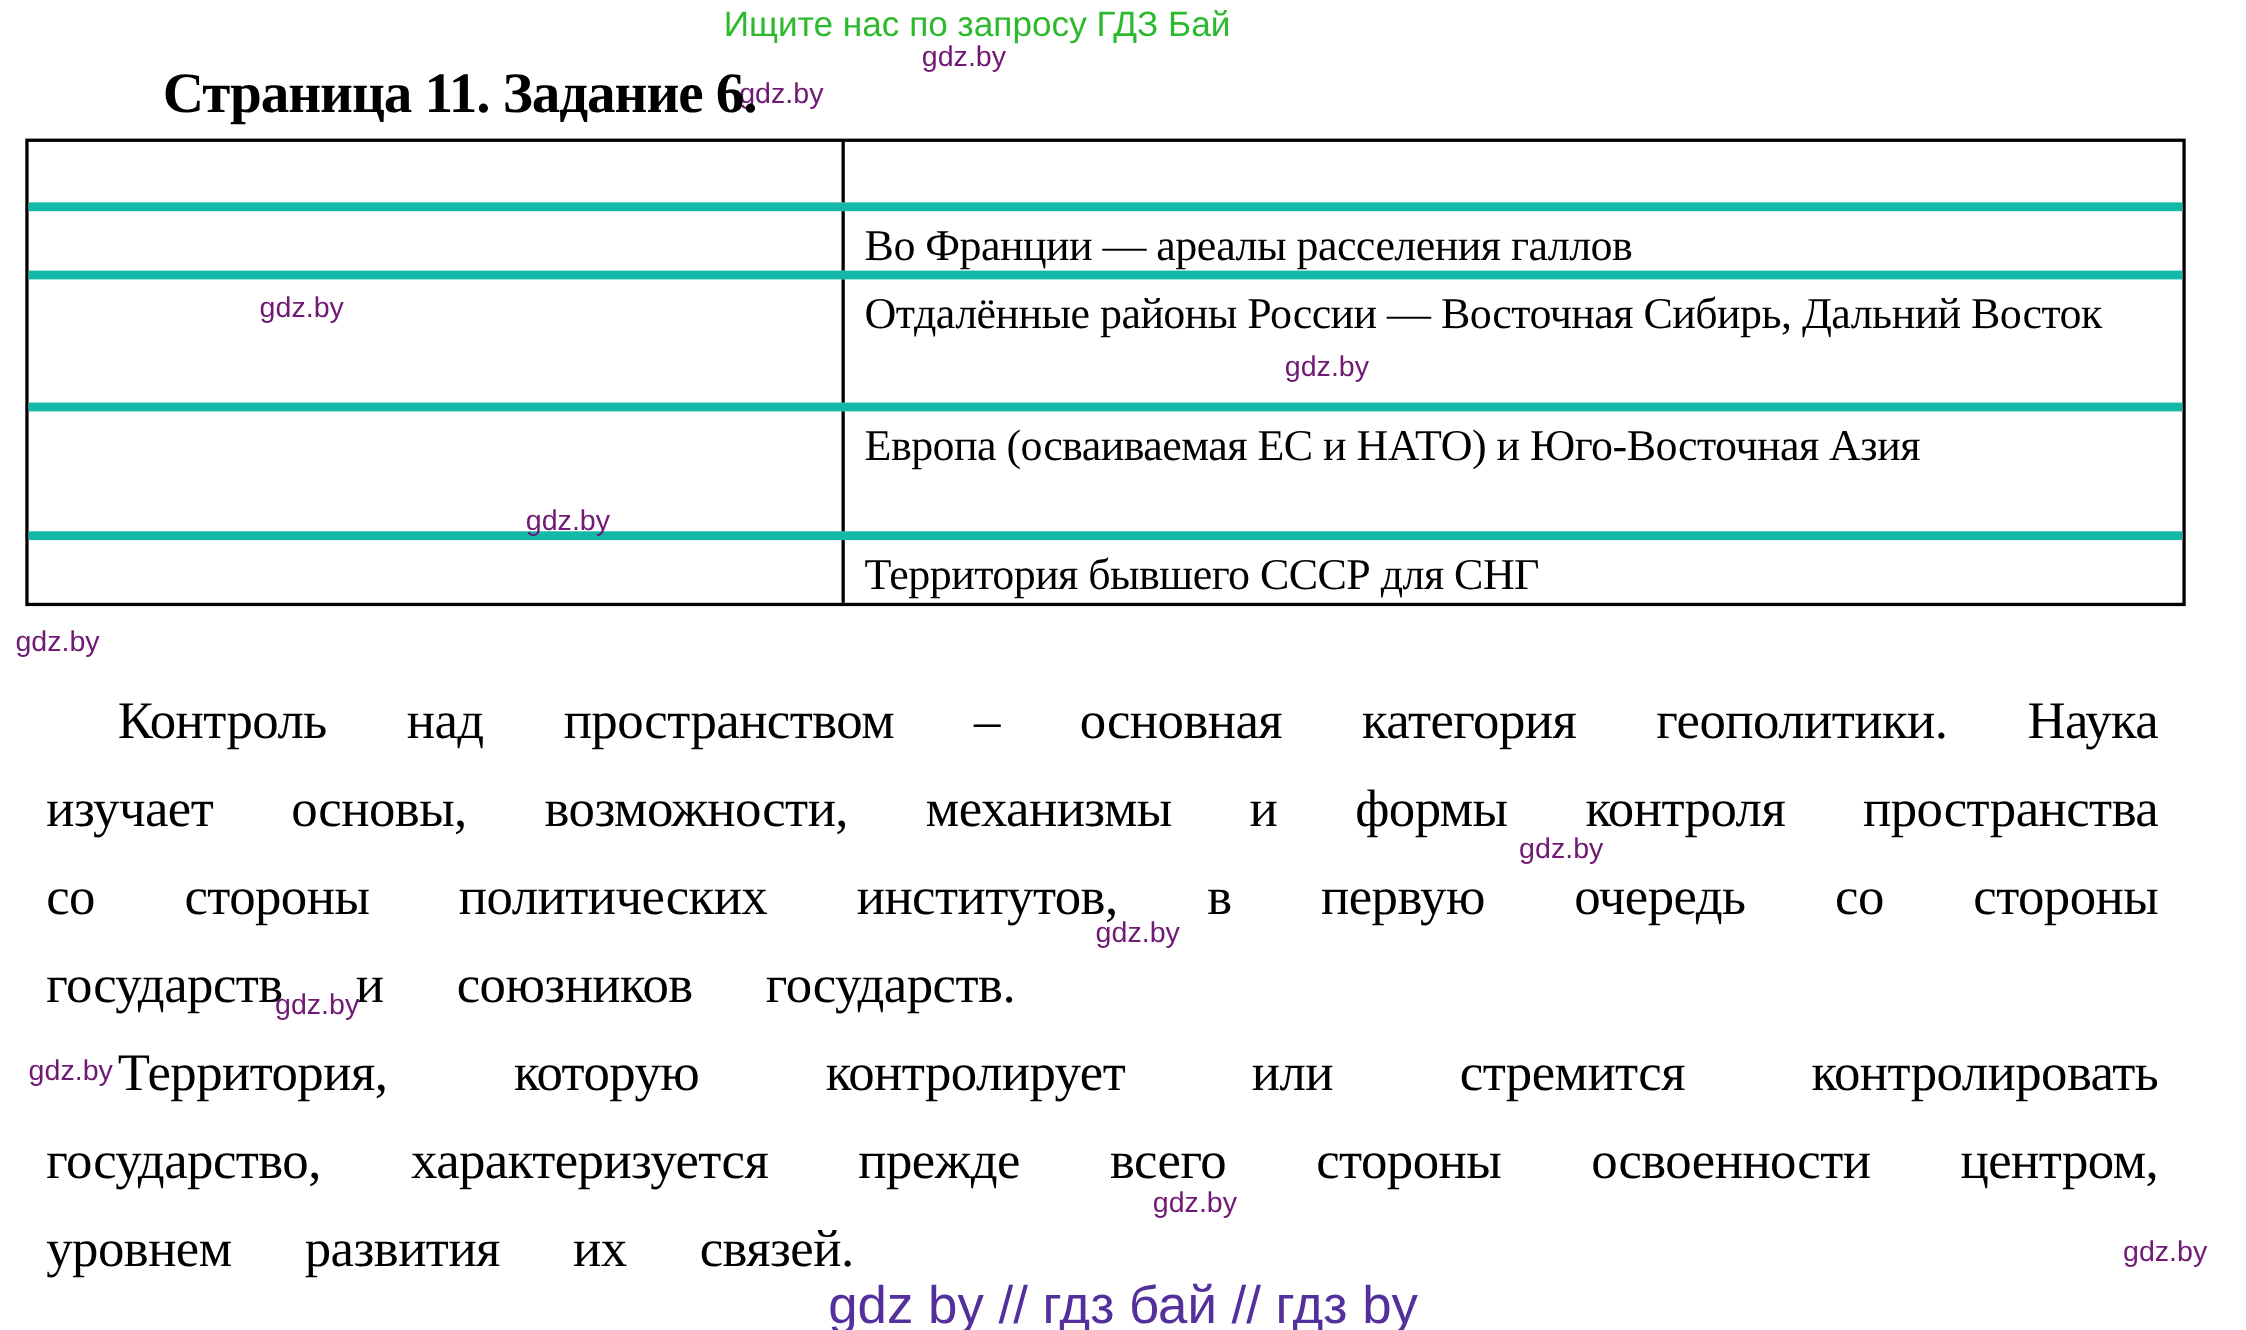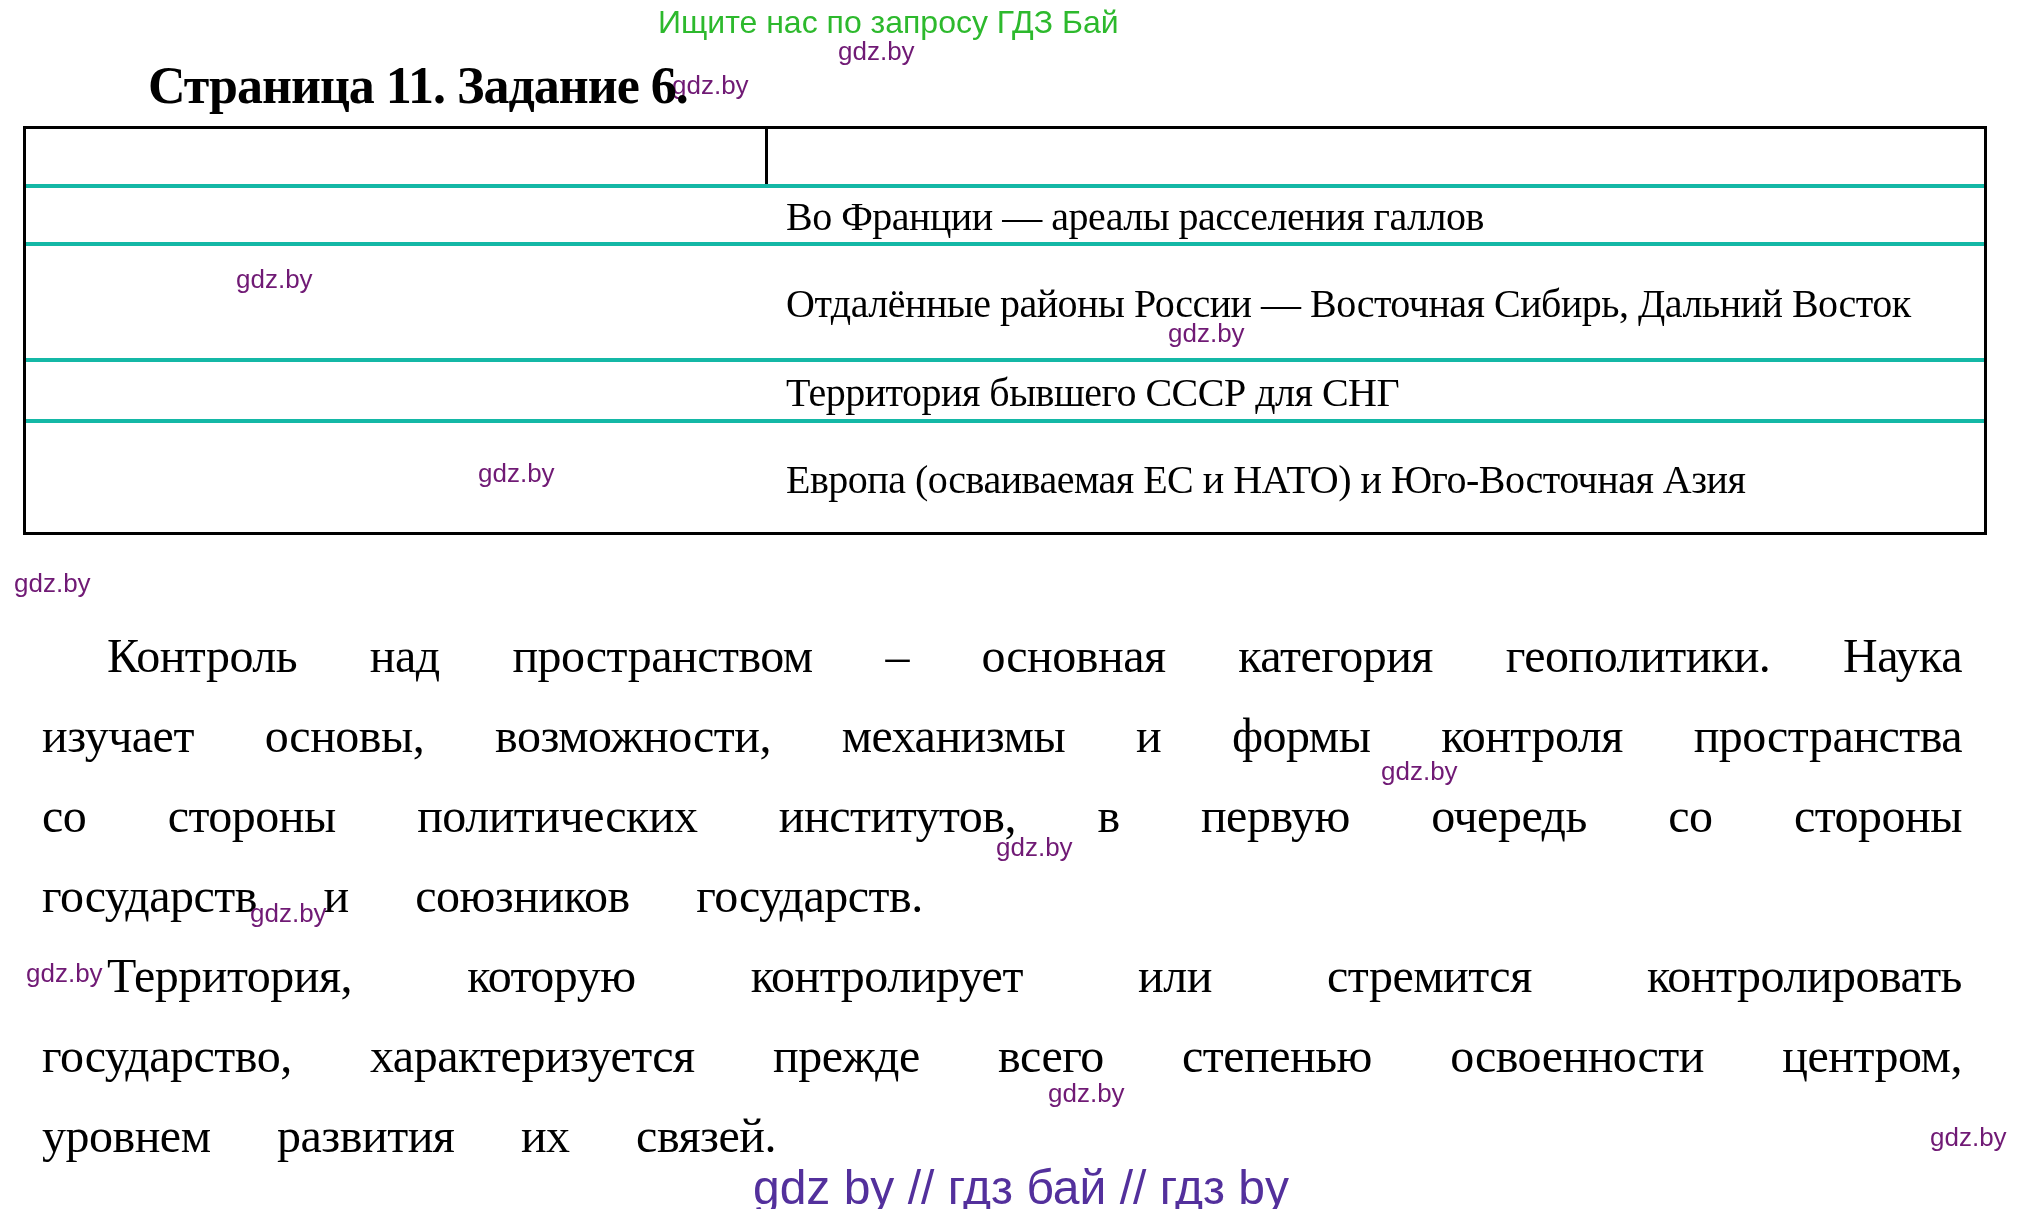--- a/index.html
+++ b/index.html
@@ -36,21 +36,21 @@
     white-space:nowrap;
   }
   
   .answers-table{
     position:absolute;
     left:23px; top:126px;
     width:1958px;
     border:3px solid #000;
   }
   .t-row{display:flex;}
-  .t-row + .t-row{border-top:4px solid #14b8a6;align-items:center;}
+  .t-row + .t-row{border-top:8px solid #14b8a6;}
   .cell-l{
     width:739px;
     flex:0 0 739px;
     border-right:3px solid #000;
     position:relative;
   }
   .cell-r{
     flex:1;
     font-size:40px;
     letter-spacing:-0.5px;
@@ -106,38 +106,38 @@
       <div class="cell-r"></div>
     </div>
     <div class="t-row h-row2">
       <div class="cell-l"></div>
       <div class="cell-r">Во Франции — ареалы расселения галлов</div>
     </div>
     <div class="t-row h-row3">
       <div class="cell-l"></div>
       <div class="cell-r">Отдалённые районы России — Восточная Сибирь, Дальний Восток</div>
     </div>
+    <div class="t-row h-row5">
+      <div class="cell-l"></div>
+      <div class="cell-r">Европа (осваиваемая ЕС и НАТО) и Юго-Восточная Азия</div>
+    </div>
     <div class="t-row h-row4">
       <div class="cell-l"></div>
       <div class="cell-r">Территория бывшего СССР для СНГ</div>
-    </div>
-    <div class="t-row h-row5">
-      <div class="cell-l"></div>
-      <div class="cell-r">Европа (осваиваемая ЕС и НАТО) и Юго-Восточная Азия</div>
     </div>
   </div>
 
   <div class="wm" style="left:236px; top:264px;">gdz.by</div>
   <div class="wm" style="left:1168px; top:318px;">gdz.by</div>
   <div class="wm" style="left:478px; top:458px;">gdz.by</div>
   <div class="wm" style="left:14px; top:568px;">gdz.by</div>
 
   <div class="bodytext">
     <p>Контроль над пространством – основная категория геополитики. Наука изучает основы, возможности, механизмы и формы контроля пространства со стороны политических институтов, в первую очередь со стороны государств и союзников государств.</p>
-    <p>Территория, которую контролирует или стремится контролировать государство, характеризуется прежде всего степенью освоенности центром, уровнем развития их связей.</p>
+    <p>Территория, которую контролирует или стремится контролировать государство, характеризуется прежде всего стороны освоенности центром, уровнем развития их связей.</p>
   </div>
 
   <div class="wm" style="left:1381px; top:756px;">gdz.by</div>
   <div class="wm" style="left:996px; top:832px;">gdz.by</div>
   <div class="wm" style="left:250px; top:898px;">gdz.by</div>
   <div class="wm" style="left:26px; top:958px;">gdz.by</div>
   <div class="wm" style="left:1048px; top:1078px;">gdz.by</div>
   <div class="wm" style="left:1930px; top:1122px;">gdz.by</div>
 
   <div class="footer">gdz by // гдз бай // гдз by</div>

